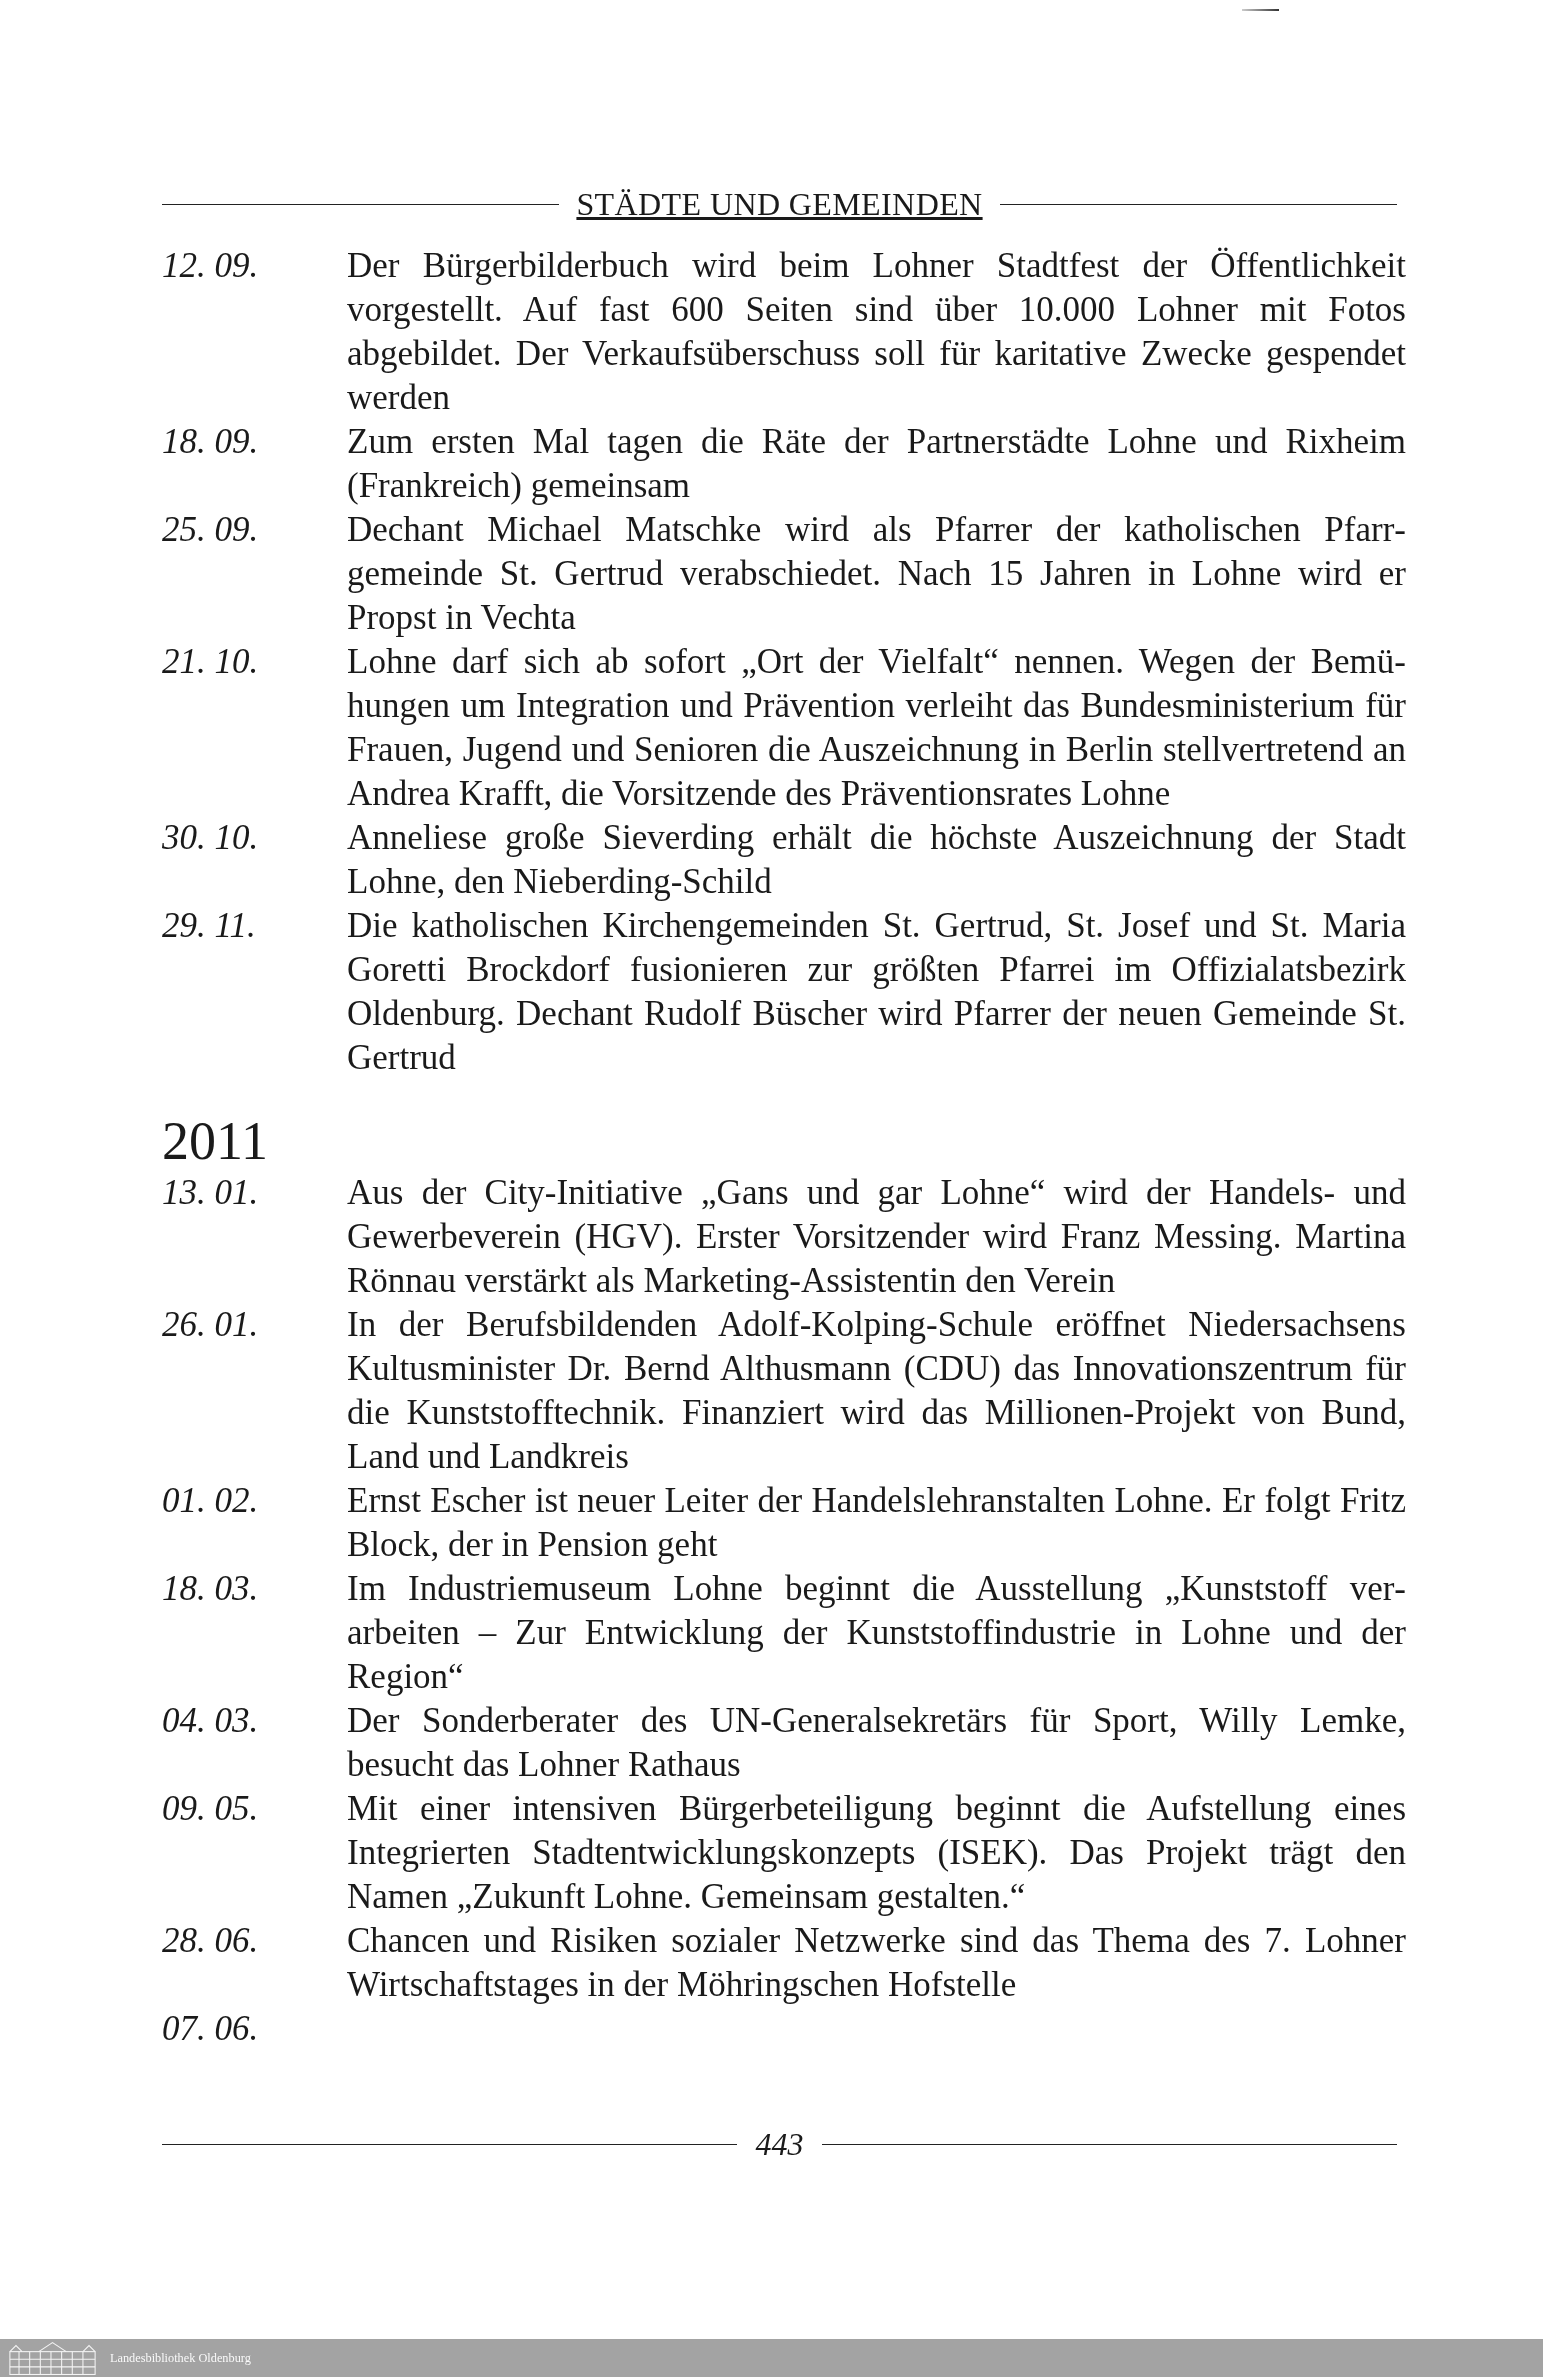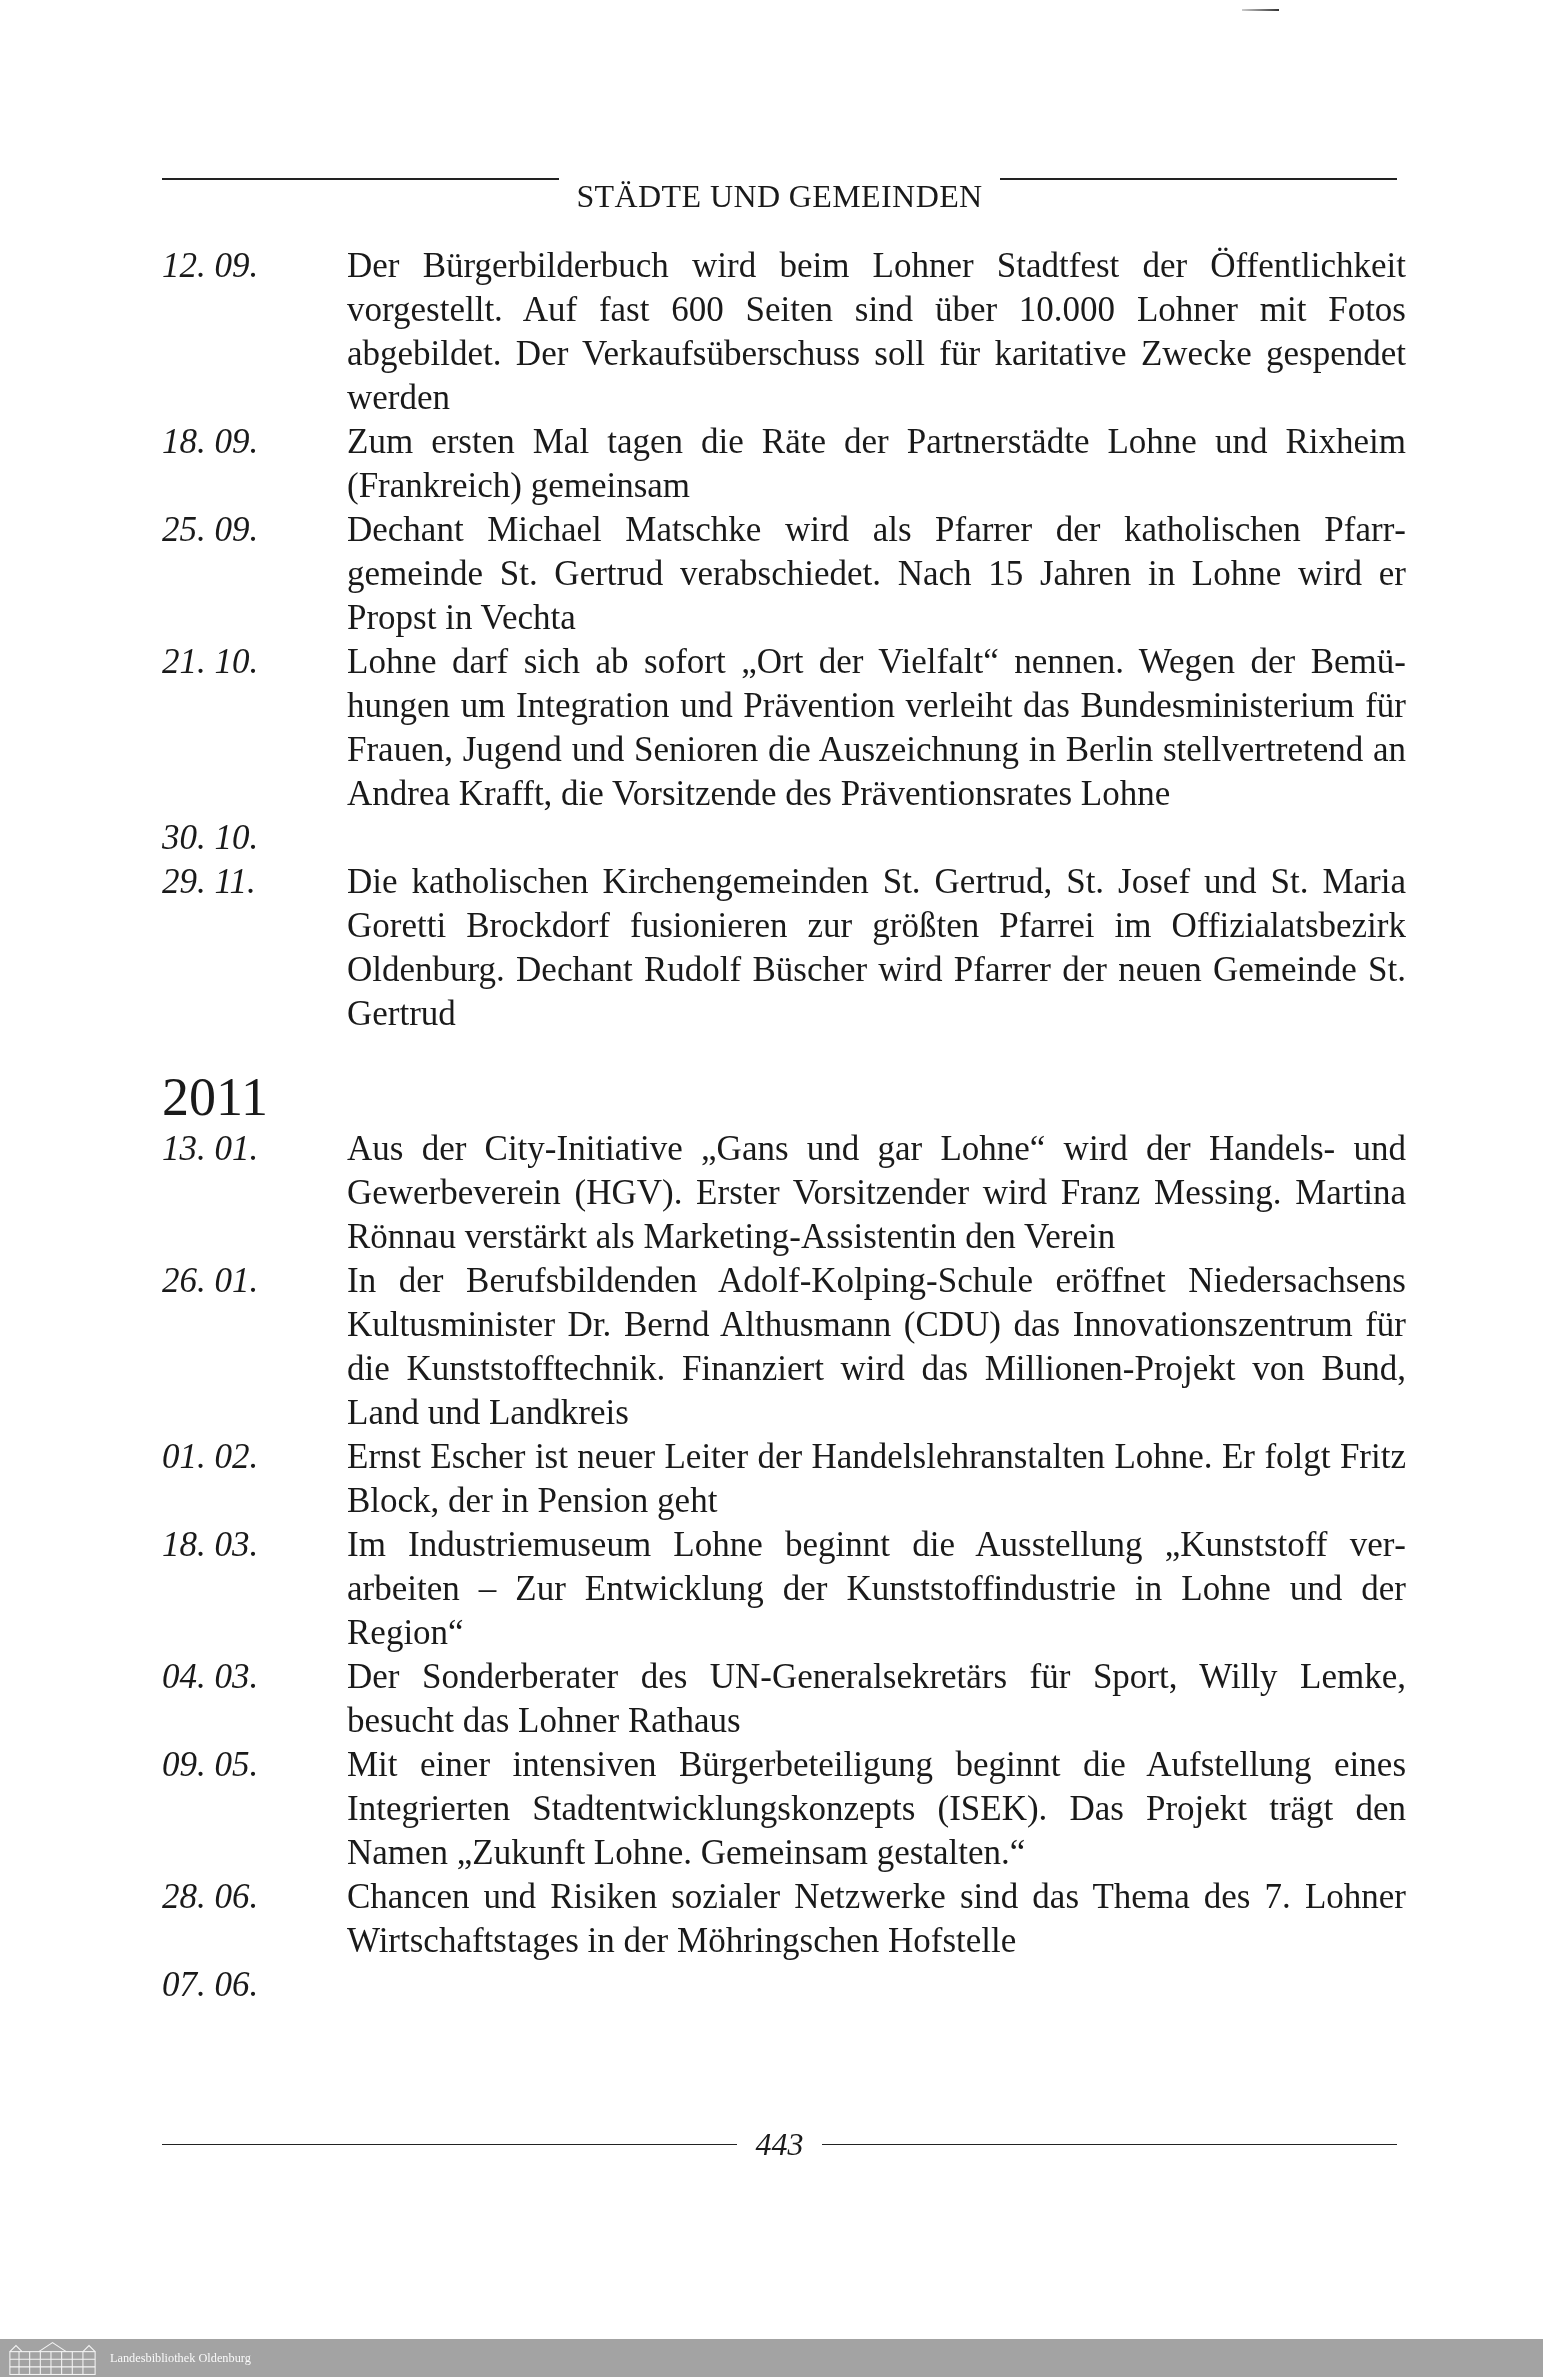--- a/index.html
+++ b/index.html
@@ -6,22 +6,22 @@
   body {
     width: 1543px; height: 2377px; position: relative; overflow: hidden;
     background: #ffffff; color: #1a1a1a;
     font-family: "Liberation Serif", "DejaVu Serif", serif;
   }
   .top-mark {
     position: absolute; left: 1242px; top: 9.3px; width: 37px; height: 1.5px;
     background: linear-gradient(to right, #ccc, #333);
   }
   .running-head {
-    position: absolute; left: 162px; top: 178px; width: 1235px; height: 39px;
-    display: flex; align-items: flex-start;
+    position: absolute; left: 162px; top: 185px; width: 1235px; height: 39px;
+    display: flex; align-items: center; text-decoration: underline;
   }
   .running-head .rule { flex: 1; height: 1.5px; background: #222; }
   .running-head .title {
     padding: 0 17px; font-size: 32px; letter-spacing: 0.4px; white-space: nowrap;
   }
   .entries {
     position: absolute; left: 162px; top: 244px; width: 1244px;
   }
   .entry { display: flex; align-items: flex-start; }
   .entry .date {
@@ -75,20 +75,21 @@
       <div class="entry">
         <div class="date">25. 09.</div>
         <div class="text">Dechant Michael Matschke wird als Pfarrer der katholischen Pfarr­gemeinde St. Gertrud verabschiedet. Nach 15 Jahren in Lohne wird er Propst in Vechta</div>
       </div>
       <div class="entry">
         <div class="date">21. 10.</div>
         <div class="text">Lohne darf sich ab sofort „Ort der Vielfalt“ nennen. Wegen der Bemü­hungen um Integration und Prävention verleiht das Bundesministerium für Frauen, Jugend und Senioren die Auszeichnung in Berlin stellver­tretend an Andrea Krafft, die Vorsitzende des Präventionsrates Lohne</div>
       </div>
       <div class="entry">
         <div class="date">30. 10.</div>
+        <div class="text">Anneliese große Sieverding erhält die höchste Auszeichnung der Stadt Lohne, den Nieberding-Schild</div>
       </div>
       <div class="entry">
         <div class="date">29. 11.</div>
         <div class="text">Die katholischen Kirchengemeinden St. Gertrud, St. Josef und St. Maria Goretti Brockdorf fusionieren zur größten Pfarrei im Offizia­latsbezirk Oldenburg. Dechant Rudolf Büscher wird Pfarrer der neu­en Gemeinde St. Gertrud</div>
       </div>
     </div>
   <div class="year">2011</div>
   <div id="list-2011">
       <div class="entry">
         <div class="date">13. 01.</div>

